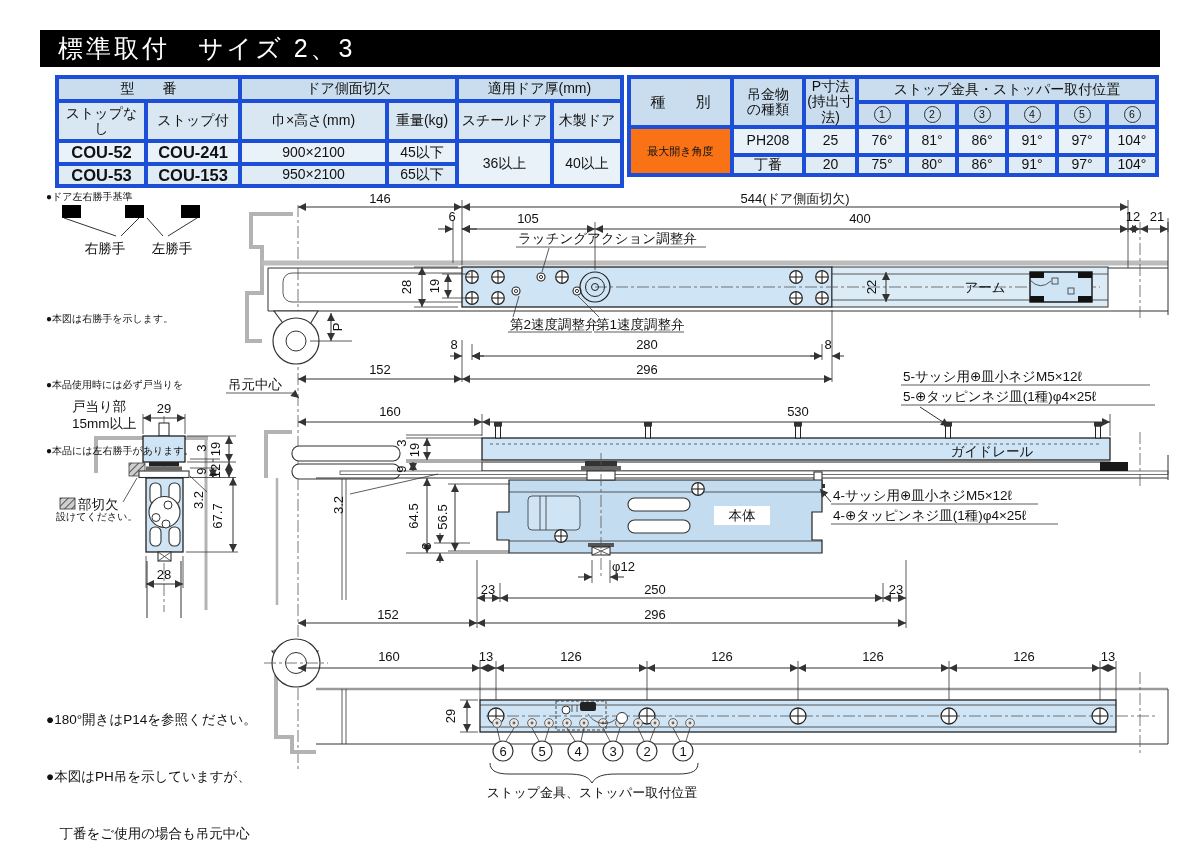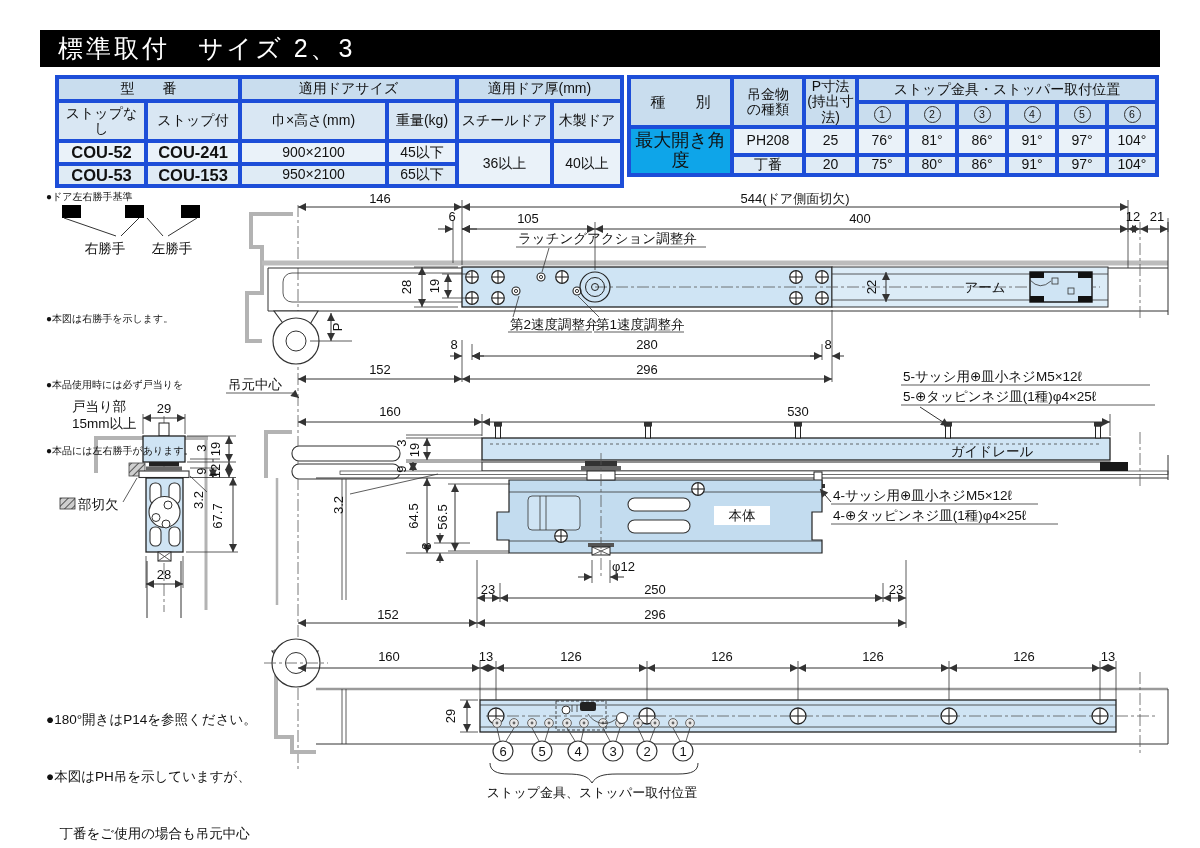--- a/index.html
+++ b/index.html
@@ -10,21 +10,21 @@
   .titlebar span{color:#fff;font-size:25px;font-weight:normal;letter-spacing:3px}
   table{border-collapse:collapse;position:absolute;table-layout:fixed;border:1.5px solid #333}
   td{border:4px solid #1d4ed8;text-align:center;vertical-align:middle;padding:0;
      font-size:14px;color:#111;overflow:hidden;line-height:1.1}
   #t1{left:55px;top:75px;width:565px}
   #t2{left:627px;top:75px;width:528px}
   .hdr{background:#c9ddee}
   .sub{background:#d9e7f3}
   .d1{background:#eaf2f9}
   .d2{background:#dfebf5}
-  .lblcell{background:#0ea5e9;font-size:18px}
+  .lblcell{background:#f97316;font-size:11px}
   .model{font-weight:bold;font-size:16.5px}
   .small{font-size:14px}
   .circ{display:inline-block;width:15px;height:15px;line-height:15px;border:1px solid #333;
         border-radius:50%;font-size:10.5px;text-align:center}
   .note{position:absolute;font-size:10px;line-height:22px;white-space:pre}
   .note2{position:absolute;font-size:13.5px;line-height:19px;white-space:pre}
   svg{position:absolute;left:0;top:0}
   svg text{font-family:"Liberation Sans","DejaVu Sans",sans-serif;font-size:13px;fill:#111}
   .dl{stroke:#333;stroke-width:1;fill:none}
   .thin{stroke:#333;stroke-width:.8;fill:none}
@@ -480,21 +480,21 @@
       <col style="width:89px">
       <col style="width:94px">
       <col style="width:147px">
       <col style="width:70px">
       <col style="width:95px">
       <col style="width:70px">
     </colgroup>
   <tbody>
       <tr class="hdr" style="height:24px">
     <td colspan="2">型　　番</td>
-    <td colspan="2">適用ドアサイズ</td>
+    <td colspan="2">ドア側面切欠</td>
     <td colspan="2">適用ドア厚(mm)</td>
   </tr>
   <tr class="sub" style="height:40px">
     <td>ストップなし</td>
     <td>ストップ付</td>
     <td>巾×高さ(mm)</td>
     <td>重量(kg)</td>
     <td>スチールドア</td>
     <td>木製ドア</td>
   </tr>
@@ -564,20 +564,21 @@
     <td>104°</td>
   </tr>
 </tbody>
   </table>
 
 <div class="note" style="left:46px;top:186px">●ドア左右勝手基準</div>
 <div class="note" style="left:46px;top:264px">
   <div>●本図は右勝手を示します。</div>
   <div>●本品使用時には必ず戸当りを</div>
   <div>●本品には左右勝手があります。</div>
+  <div>　設けてください。</div>
 </div>
 <div class="note2" style="left:46px;top:672px">
   <div>●180°開きはP14を参照ください。</div>
   <div>●本図はPH吊を示していますが、</div>
   <div>　丁番をご使用の場合も吊元中心</div>
   
   
   
   
   

